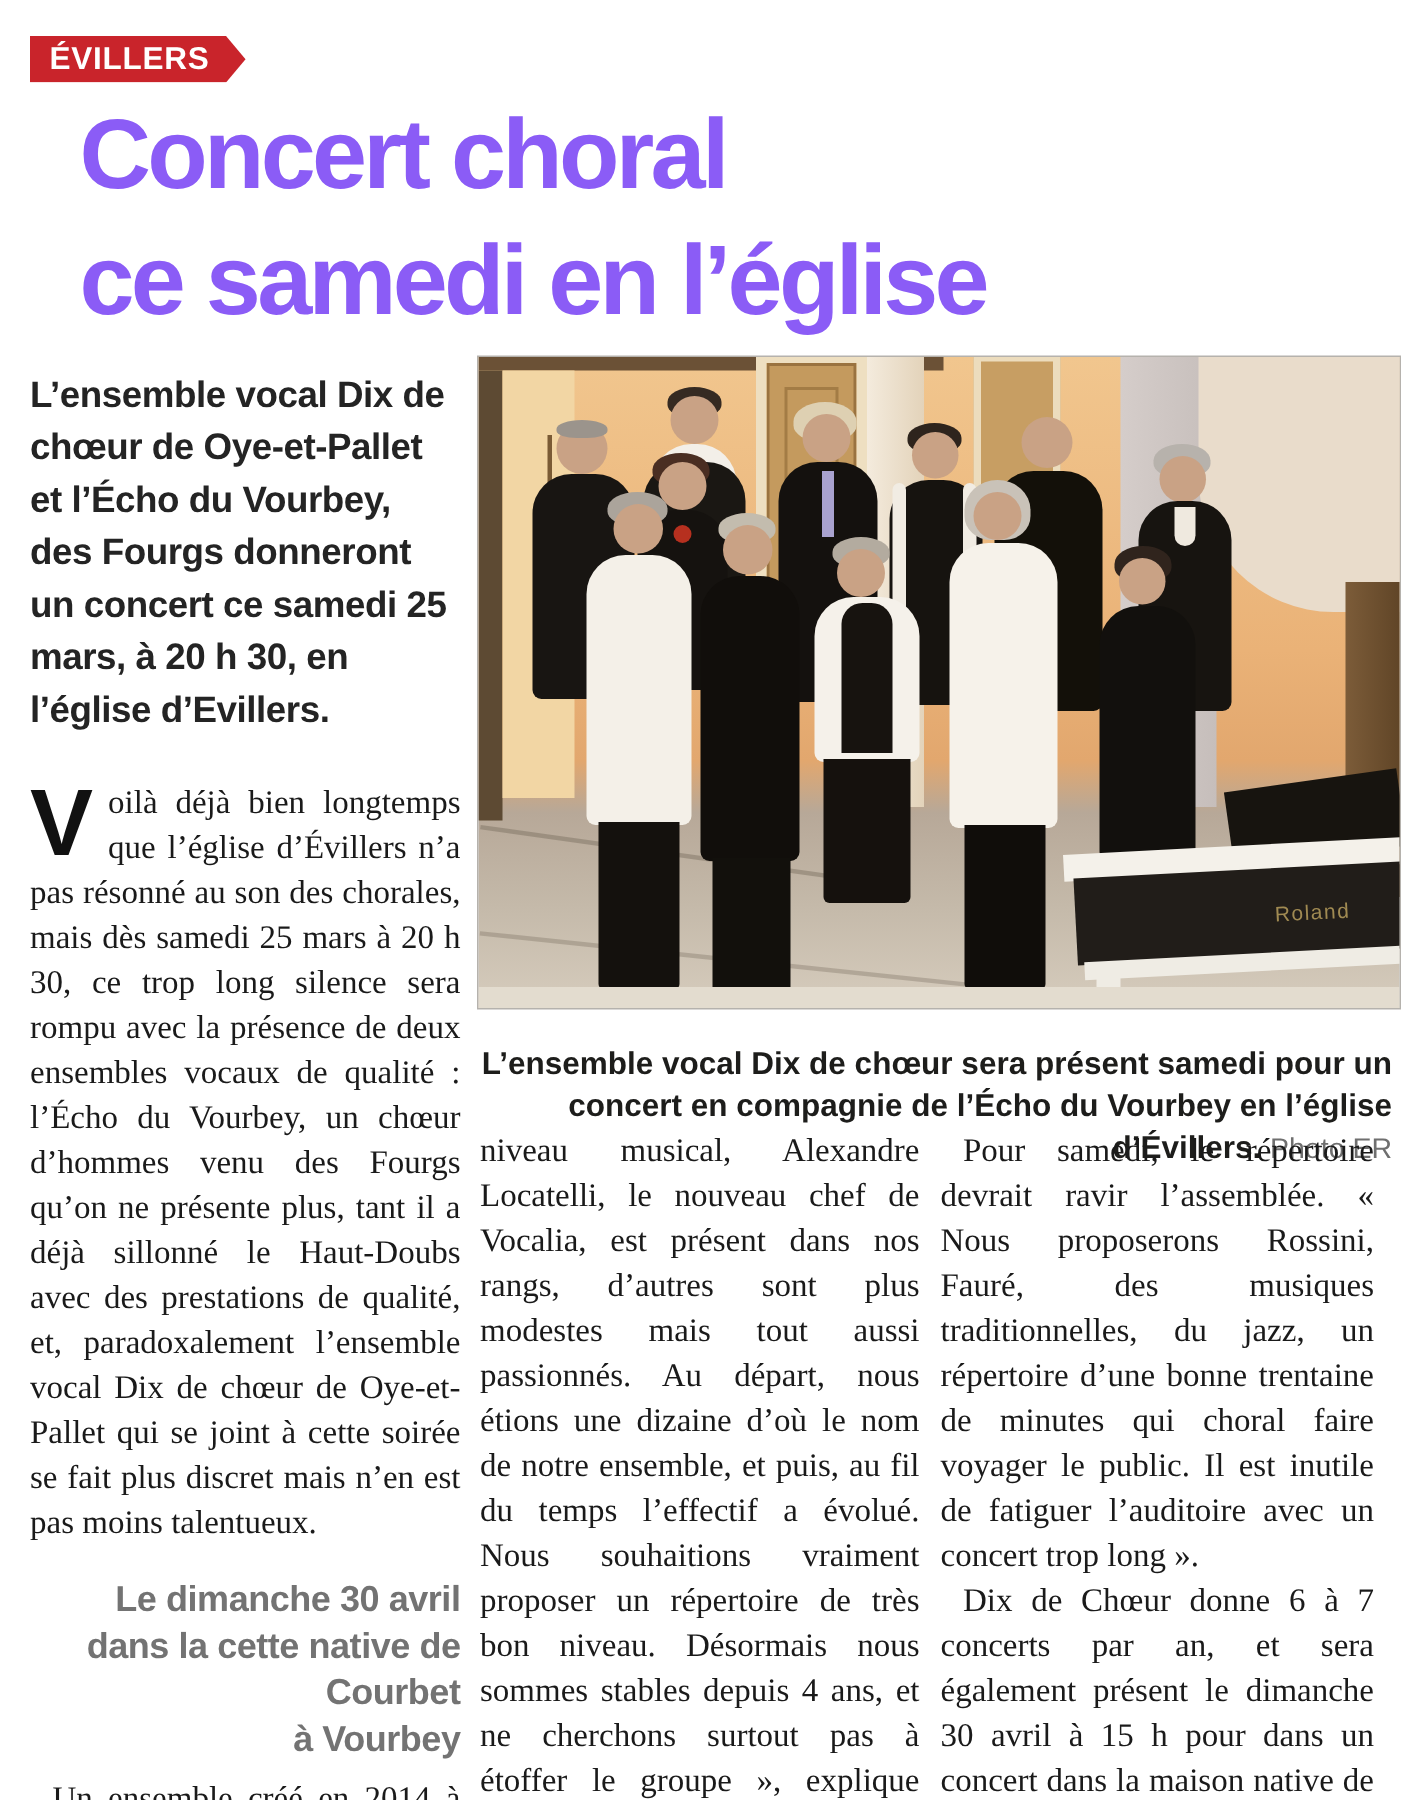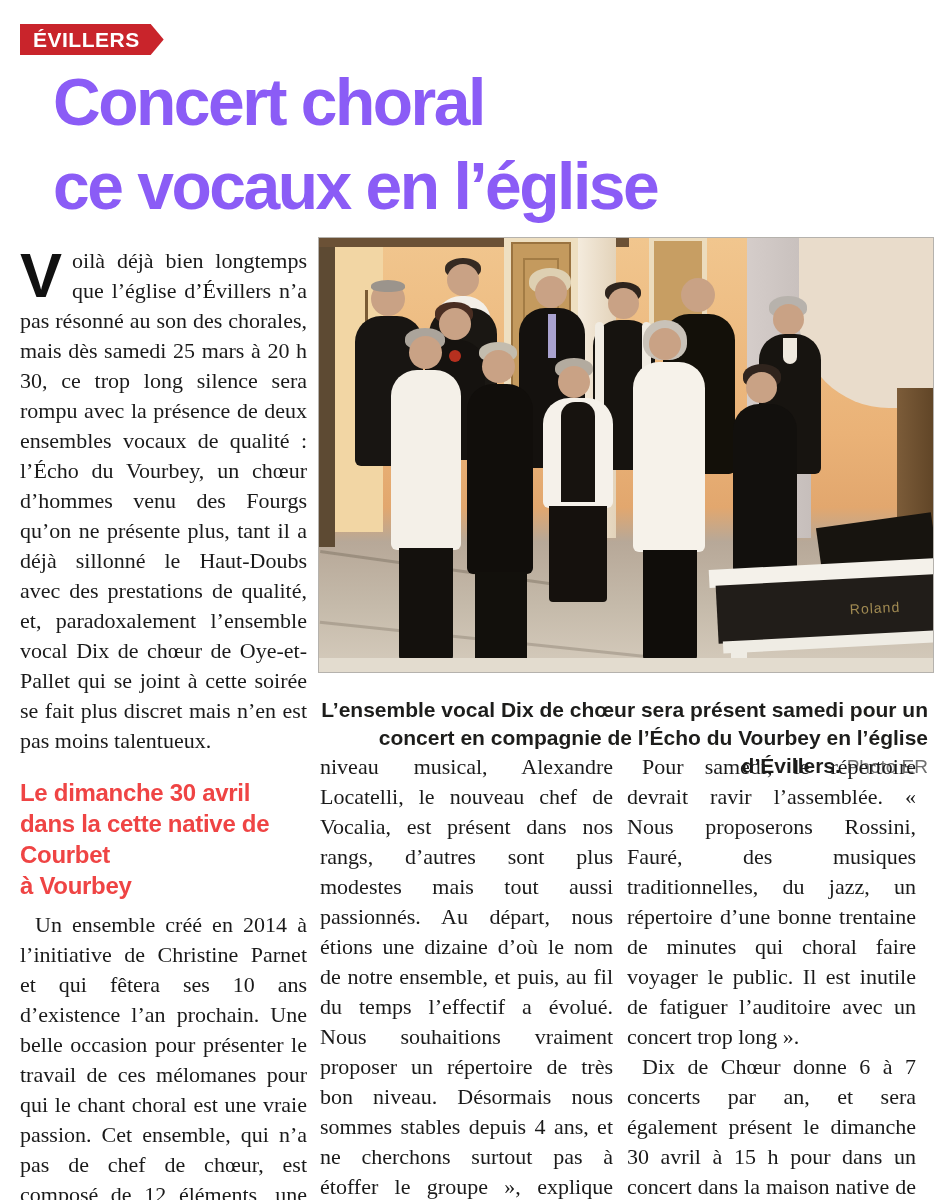--- a/index.html
+++ b/index.html
@@ -36,21 +36,21 @@
     font-family:"Liberation Sans", sans-serif; font-weight:bold;
     font-size:24.5px; line-height:35px; color:#242424; text-align:left;
     letter-spacing:-0.3px; margin-bottom:29px;
   }
   .dropcap {
     float:left; font-family:"Liberation Sans", sans-serif; font-weight:bold;
     font-size:63px; line-height:50px; padding:4px 10px 0 0; color:#111;
   }
   .subheading {
     font-family:"Liberation Sans", sans-serif; font-weight:bold;
-    font-size:24px; line-height:31px; color:#ef4444; text-align:left;
+    font-size:24px; line-height:31px; color:#737373; text-align:right;
     letter-spacing:-0.3px; margin:21px 0 9px 0;
   }
   p.indent { text-indent:15px; }
 
   
   .photo {
     position:absolute; left:318px; top:237px; width:616px; height:436px;
     border:1px solid #b5b2ad; overflow:hidden;
     background:linear-gradient(180deg,#f1c68e 0%, #eab277 45%, #e2a76e 62%, #b7a898 70%, #c4b9a9 84%, #d6ccbd 100%);
   }
@@ -102,24 +102,25 @@
   }
   .caption .credit { font-weight:normal; color:#6f6f6f; font-size:19px; }
 </style>
 </head>
 <body>
 
 <div class="kicker">ÉVILLERS</div>
 
 <h1 class="headline">
   <div>Concert choral</div>
-  <div>ce vocaux en l’église</div>
+  <div>ce samedi en l’église</div>
 </h1>
 
 <div class="col col-left">
+  <div class="standfirst">L’ensemble vocal Dix de chœur de Oye-et-Pallet et l’Écho du Vourbey, des Fourgs donneront un concert ce samedi 25 mars, à 20 h 30, en l’église d’Evillers.</div>
   <p>
     <span class="dropcap">V</span><span>oilà déjà bien longtemps que l’église d’Évillers n’a pas résonné au son des chorales, mais dès samedi 25 mars à 20 h 30, ce trop long silence sera rompu avec la présence de deux ensembles vocaux de qualité : l’Écho du Vourbey, un chœur d’hommes venu des Fourgs qu’on ne présente plus, tant il a déjà sillonné le Haut-Doubs avec des prestations de qualité, et, paradoxalement l’ensemble vocal Dix de chœur de Oye-et-Pallet qui se joint à cette soirée se fait plus discret mais n’en est pas moins talentueux.</span>
   </p>
   <h2 class="subheading">
     <div>Le dimanche 30 avril</div>
     <div>dans la cette native de Courbet</div>
     <div>à Vourbey</div>
   </h2>
   <p class="indent">Un ensemble créé en 2014 à l’initiative de Christine Parnet et qui fêtera ses 10 ans d’existence l’an prochain. Une belle occasion pour présenter le travail de ces mélomanes pour qui le chant choral est une vraie passion. Cet ensemble, qui n’a pas de chef de chœur, est composé de 12 éléments, une pianiste venant s’ajouter au groupe. « Quelques-uns des choristes ont un fort</p>
 </div>

